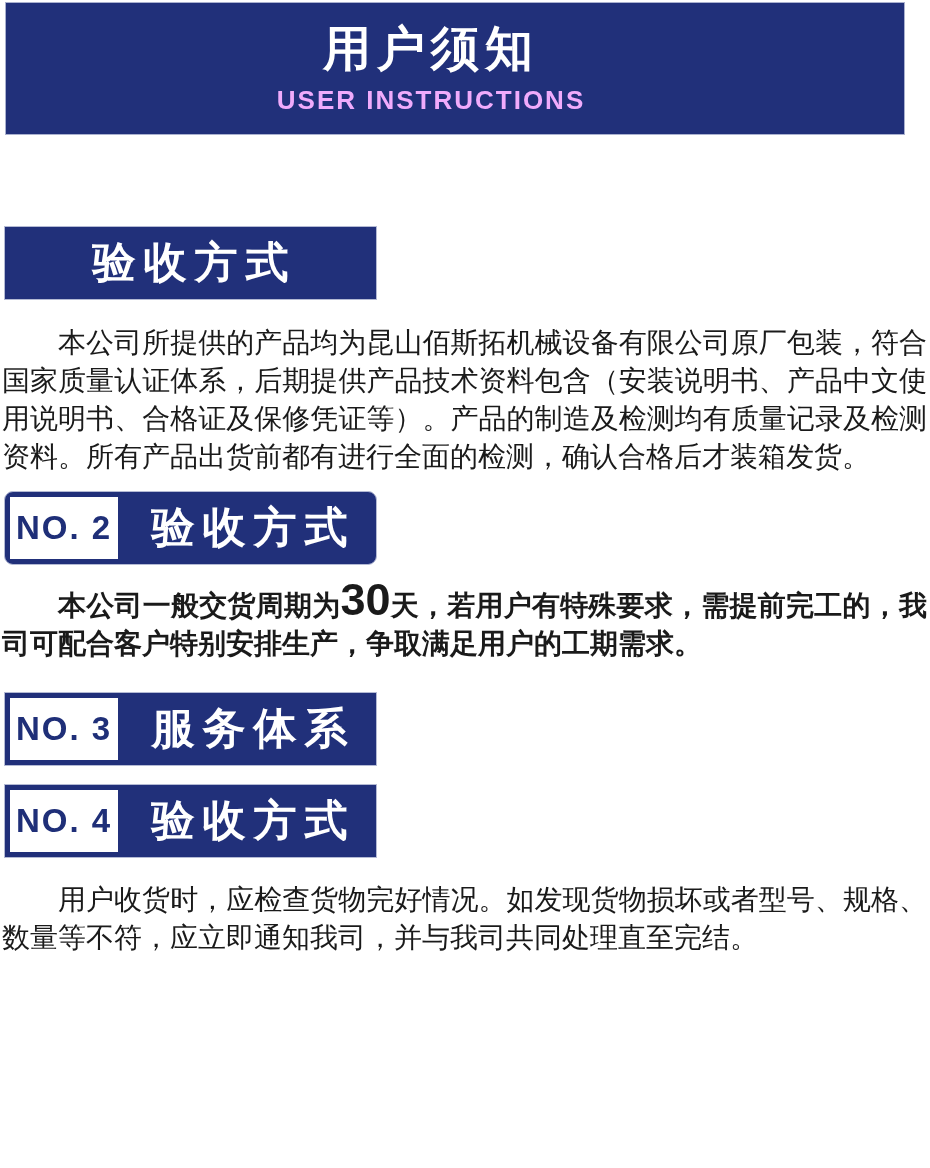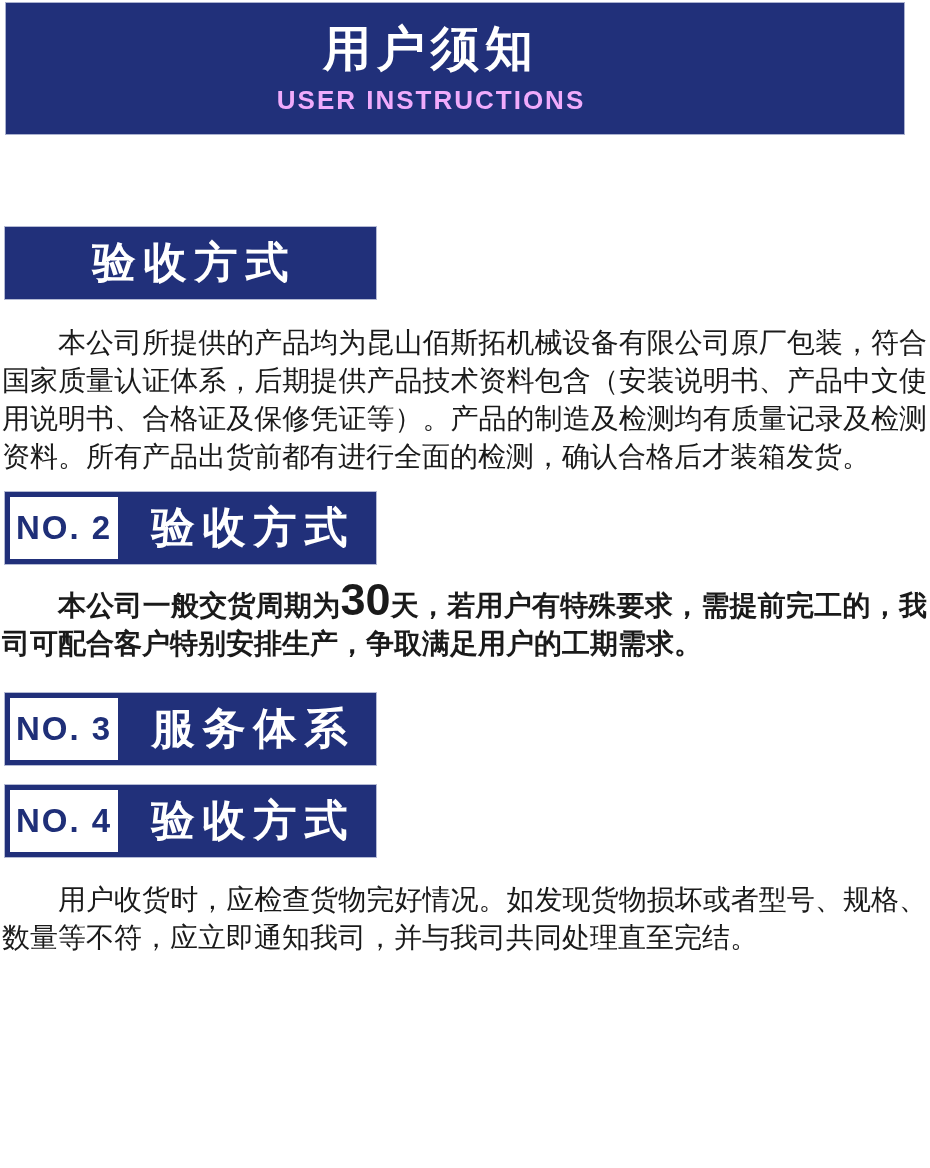--- a/index.html
+++ b/index.html
@@ -49,21 +49,21 @@
     font-size:28px; line-height:38px;
     text-align:justify; text-indent:2em;
   }
   .num-big {
     font-size:45px; line-height:0; 
   }
 
   
   .gap-banner-s1 { margin-top:91px; }
   .para-s1 { margin-top:24px; }
-  .gap-s2 { margin-top:15px; }
+  .gap-s2 { margin-top:15px;border-radius:9px; }
   .para-s2 { margin-top:22px;font-weight:bold; }
   .gap-s3 { margin-top:29px; }
   .para-s3 { margin-top:26px; }
   .gap-s4 { margin-top:18px; }
   .para-s4 { margin-top:23px; }
 </style>
 </head>
 <body>
 
 <div class="page">

